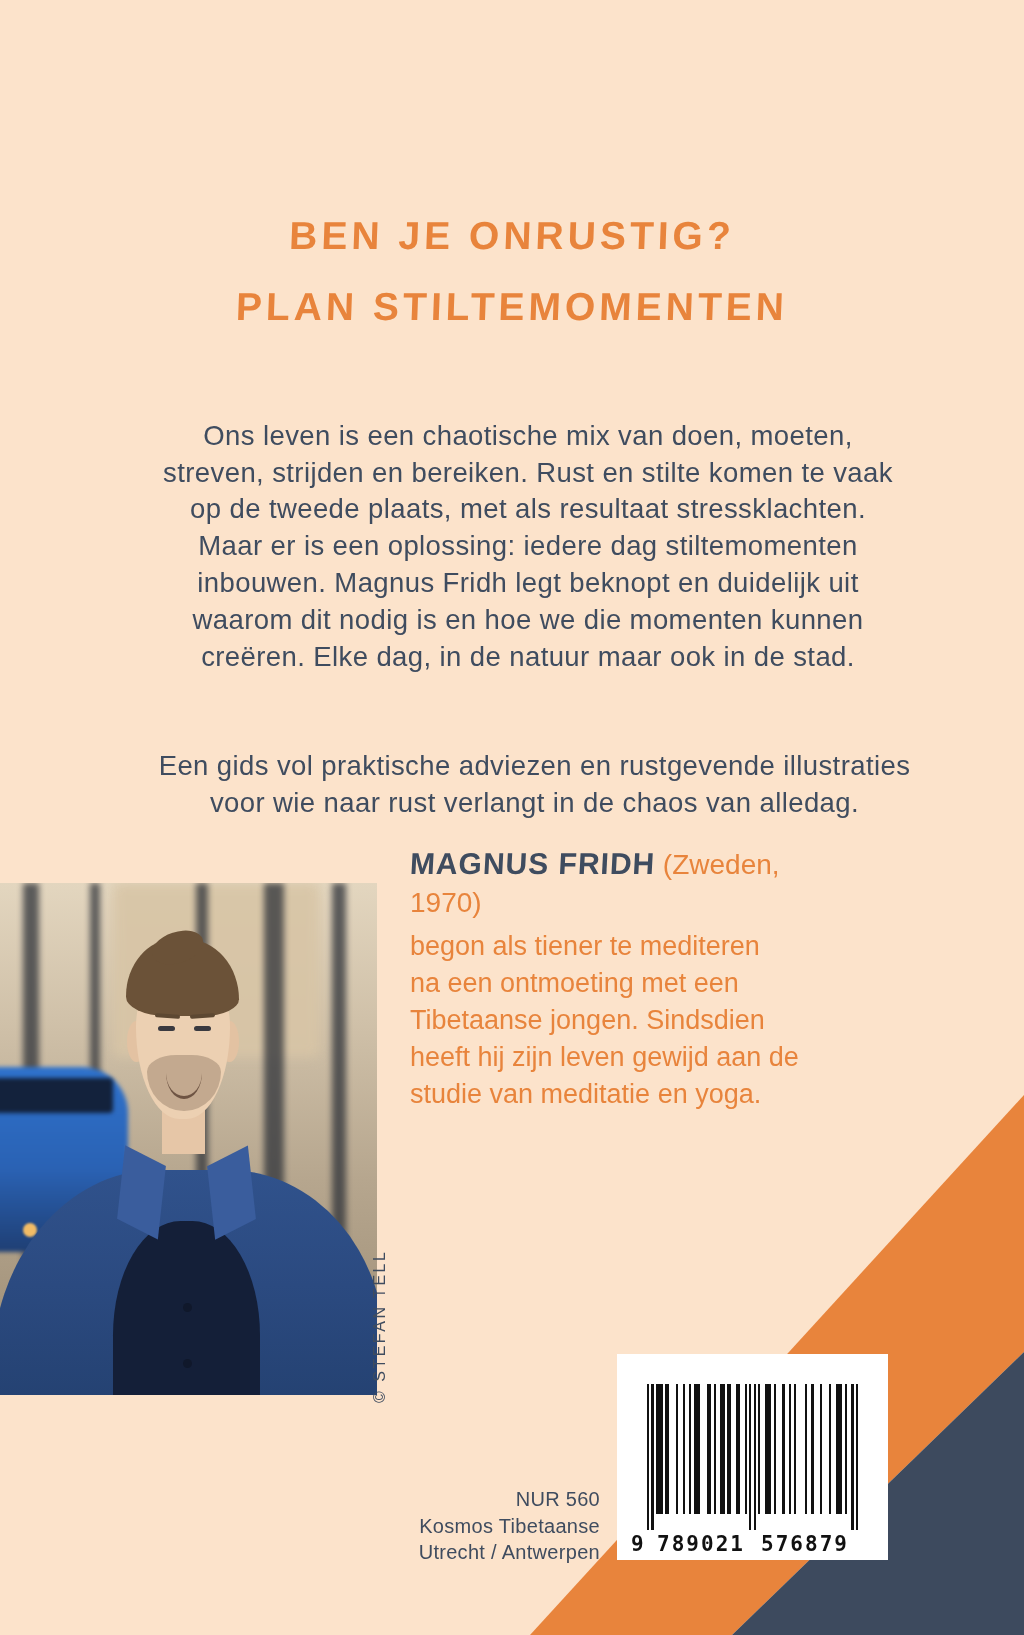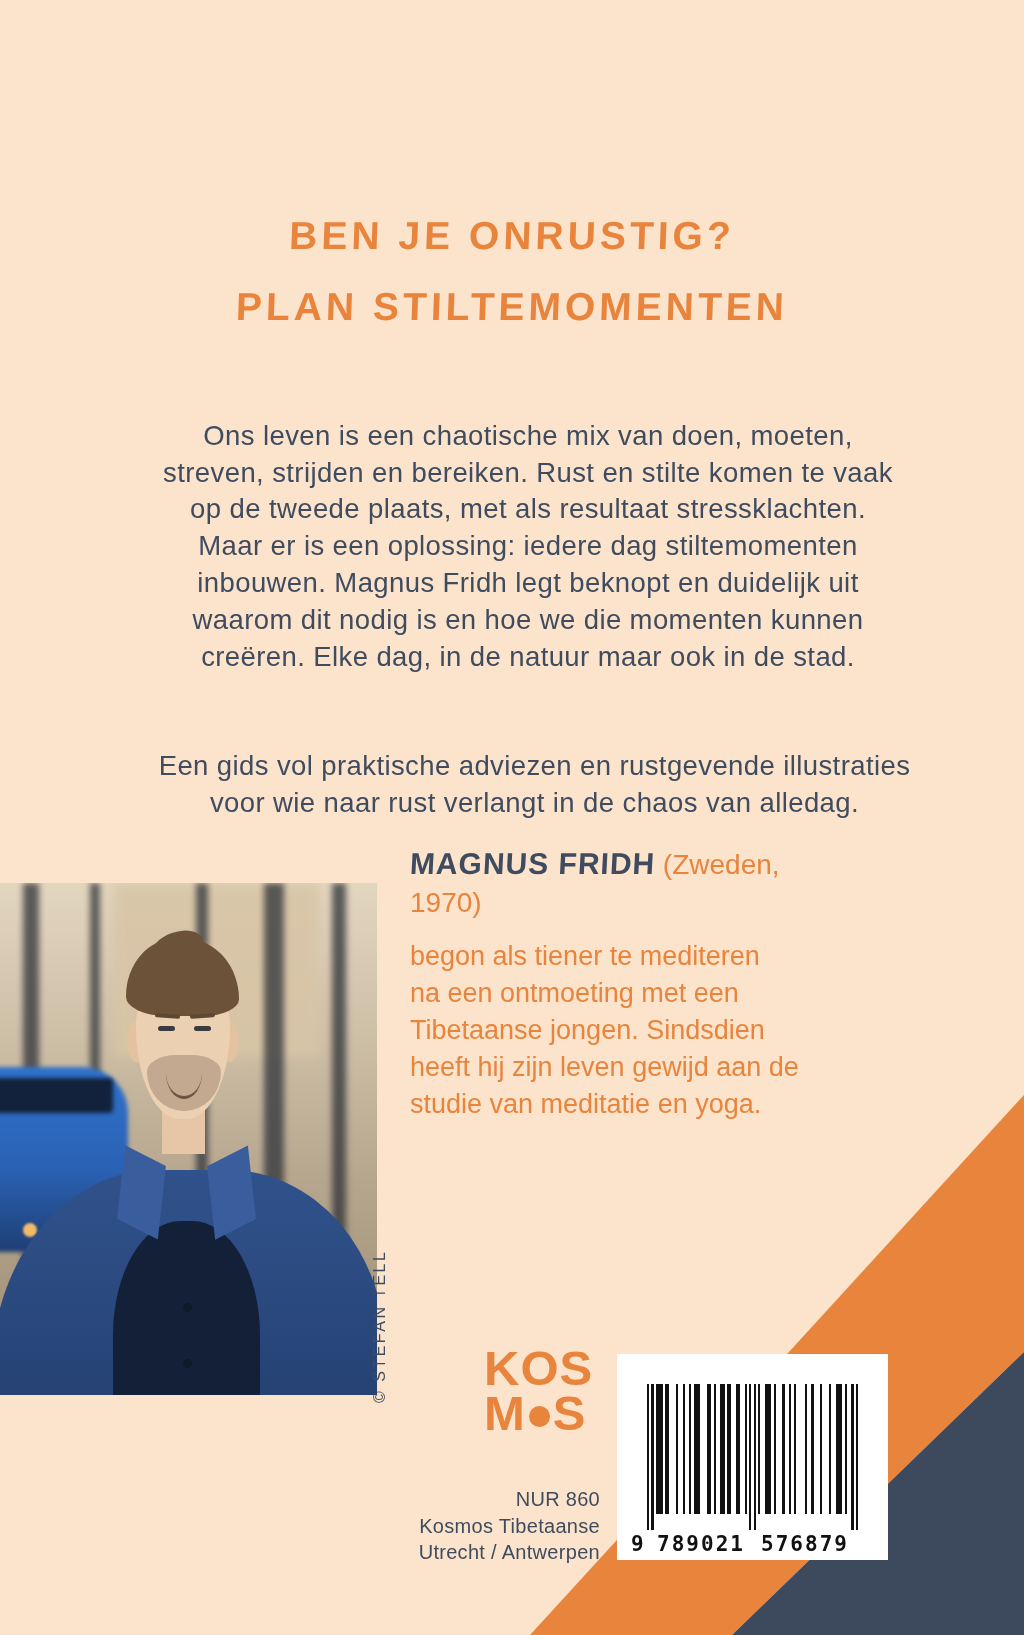--- a/index.html
+++ b/index.html
@@ -34,21 +34,21 @@
   
   .bio{
     position:absolute;left:410px;top:845px;width:420px;
     color:var(--orange);font-size:27px;line-height:37px;
   }
   .bio .name{
     color:var(--slate);font-weight:bold;font-size:30px;letter-spacing:1px;
     transform:skewX(-3deg);display:inline-block;
   }
   .bio .origin{color:var(--orange);font-size:28px;}
-  .bio .bio-text{white-space:pre-line;margin-top:16px;}
+  .bio .bio-text{white-space:pre-line;margin-top:6px;}
   
   .photo{
     position:absolute;left:0;top:883px;width:377px;height:512px;
     overflow:hidden;background:#c9b9a0;
   }
   .photo .layer{position:absolute;}
   .ph-base{inset:0;background:linear-gradient(180deg,#e3d6bf 0%,#cfc0a8 28%,#b6a68e 58%,#9a8a72 100%);}
   .ph-slat{top:0;bottom:0;background:#2e3239;opacity:.75;filter:blur(3px);}
   .ph-slat.s1{left:6%;width:16px;}
   .ph-slat.s2{left:24%;width:10px;}
@@ -185,31 +185,23 @@
     <div class="layer ph-eye y2"></div>
     <div class="layer ph-stubble"></div>
     <div class="layer ph-smile"></div>
   </div>
 
   <div class="credit">© STEFAN TELL</div>
 
   <div class="shape shape-orange"></div>
   <div class="shape shape-navy"></div>
 
-  <div class="logo">
-    <div class="row">KOS</div>
-    <div class="row">
-      <span>M</span>
-      <span class="logo-dot"></span>
-      <span>S</span>
-    </div>
-  </div>
 
   <div class="imprint">
-    <div>NUR 860</div>
+    <div>NUR 560</div>
     <div>Kosmos Tibetaanse</div>
     <div>Utrecht / Antwerpen</div>
   </div>
 
   <div class="barcode-box">
     <svg viewBox="0 0 271 206" shape-rendering="crispEdges">
       <g>
           <rect x="30.00" y="30" width="2.28" height="146"></rect>
           <rect x="34.44" y="30" width="2.28" height="146"></rect>
           <rect x="38.88" y="30" width="2.28" height="130"></rect>

